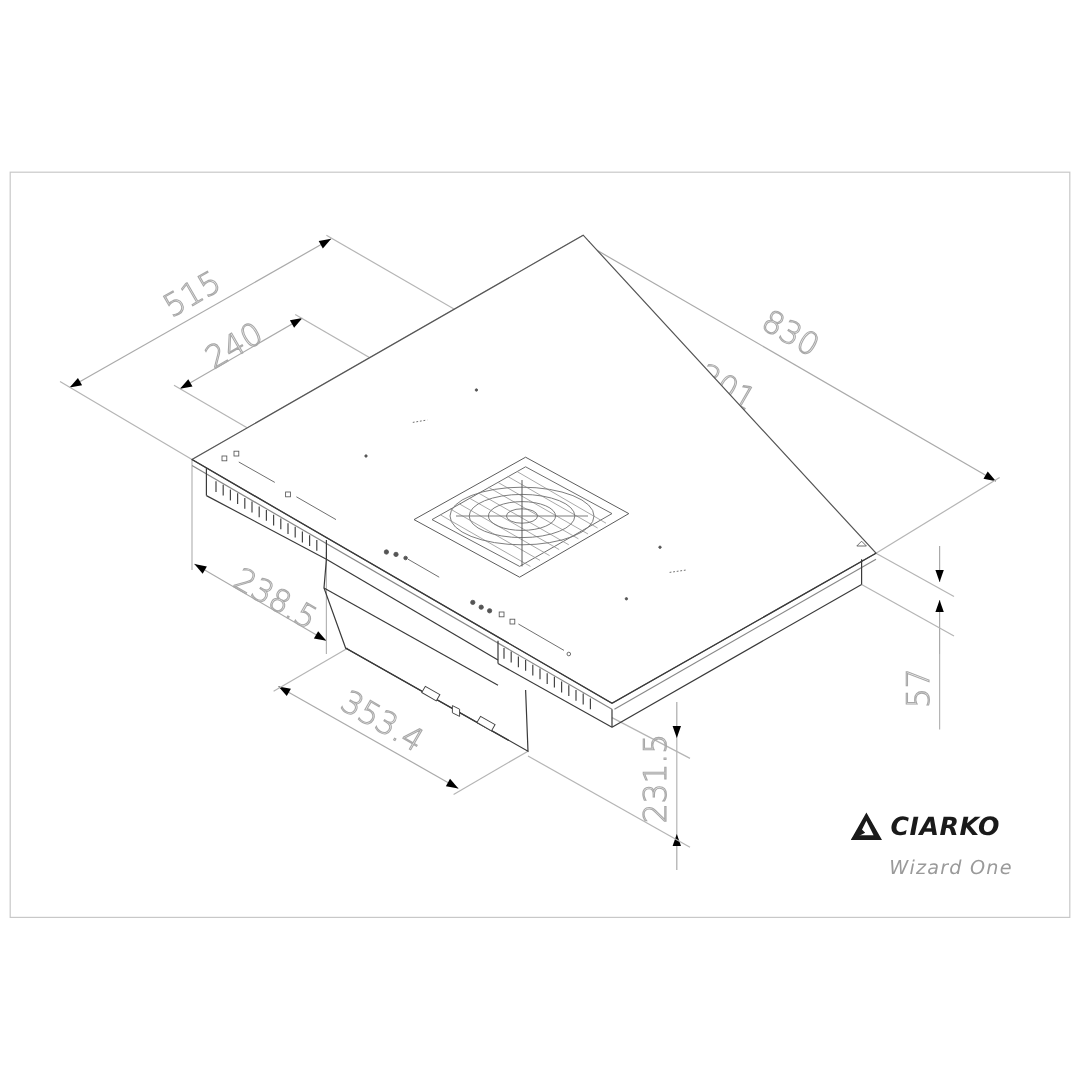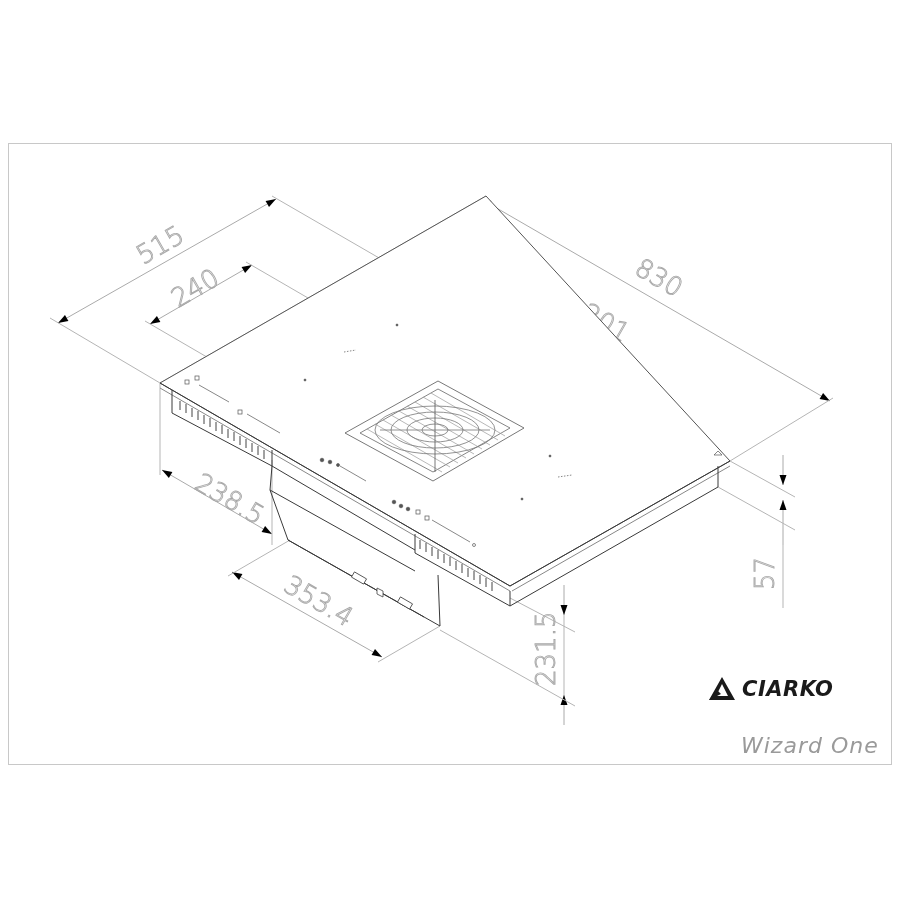--- a/index.html
+++ b/index.html
@@ -2,21 +2,21 @@
 <html><head>
 <meta charset="utf-8">
 <style>
   html, body { margin:0; padding:0; background:#ffffff; }
   body { width:899px; height:899px; position:relative; overflow:hidden; font-family:"DejaVu Sans", sans-serif; }
   .frame { position:absolute; left:8px; top:143px; width:884px; height:622px; border:1px solid #c8c8c8; box-sizing:border-box; }
   svg.drawing { position:absolute; left:0; top:0; }
   .dimtxt { font-family:"DejaVu Sans", sans-serif; font-size:26px; fill:none; stroke:#a8a8a8; stroke-width:0.9; font-weight:300; }
   .brand { position:absolute; left:707px; top:676px; display:flex; align-items:center; }
   .brand-name { font-family:"DejaVu Sans", sans-serif; font-weight:bold; font-style:italic; font-size:21px; color:#1a1a1a; letter-spacing:0.5px; margin-left:5px; }
-  .model { position:absolute; left:741px; top:713px; font-family:"DejaVu Sans", sans-serif; font-style:italic; font-size:22px; color:#9a9a9a; letter-spacing:1px;margin-top:20px; }
+  .model { position:absolute; left:741px; top:713px; font-family:"DejaVu Sans", sans-serif; font-style:italic; font-size:16px; color:#9a9a9a; letter-spacing:1px; }
 </style>
 </head>
 <body>
 
 <div class="frame"></div>
 
 <svg class="drawing" width="899" height="899" viewBox="0 0 899 899">
   <defs>
     <marker id="arr" viewBox="0 0 10 10" refX="10" refY="5" markerWidth="16" markerHeight="10" orient="auto-start-reverse" markerUnits="userSpaceOnUse">
       <path d="M0,1.5 L10,5 L0,8.5 Z" fill="#000"></path>

